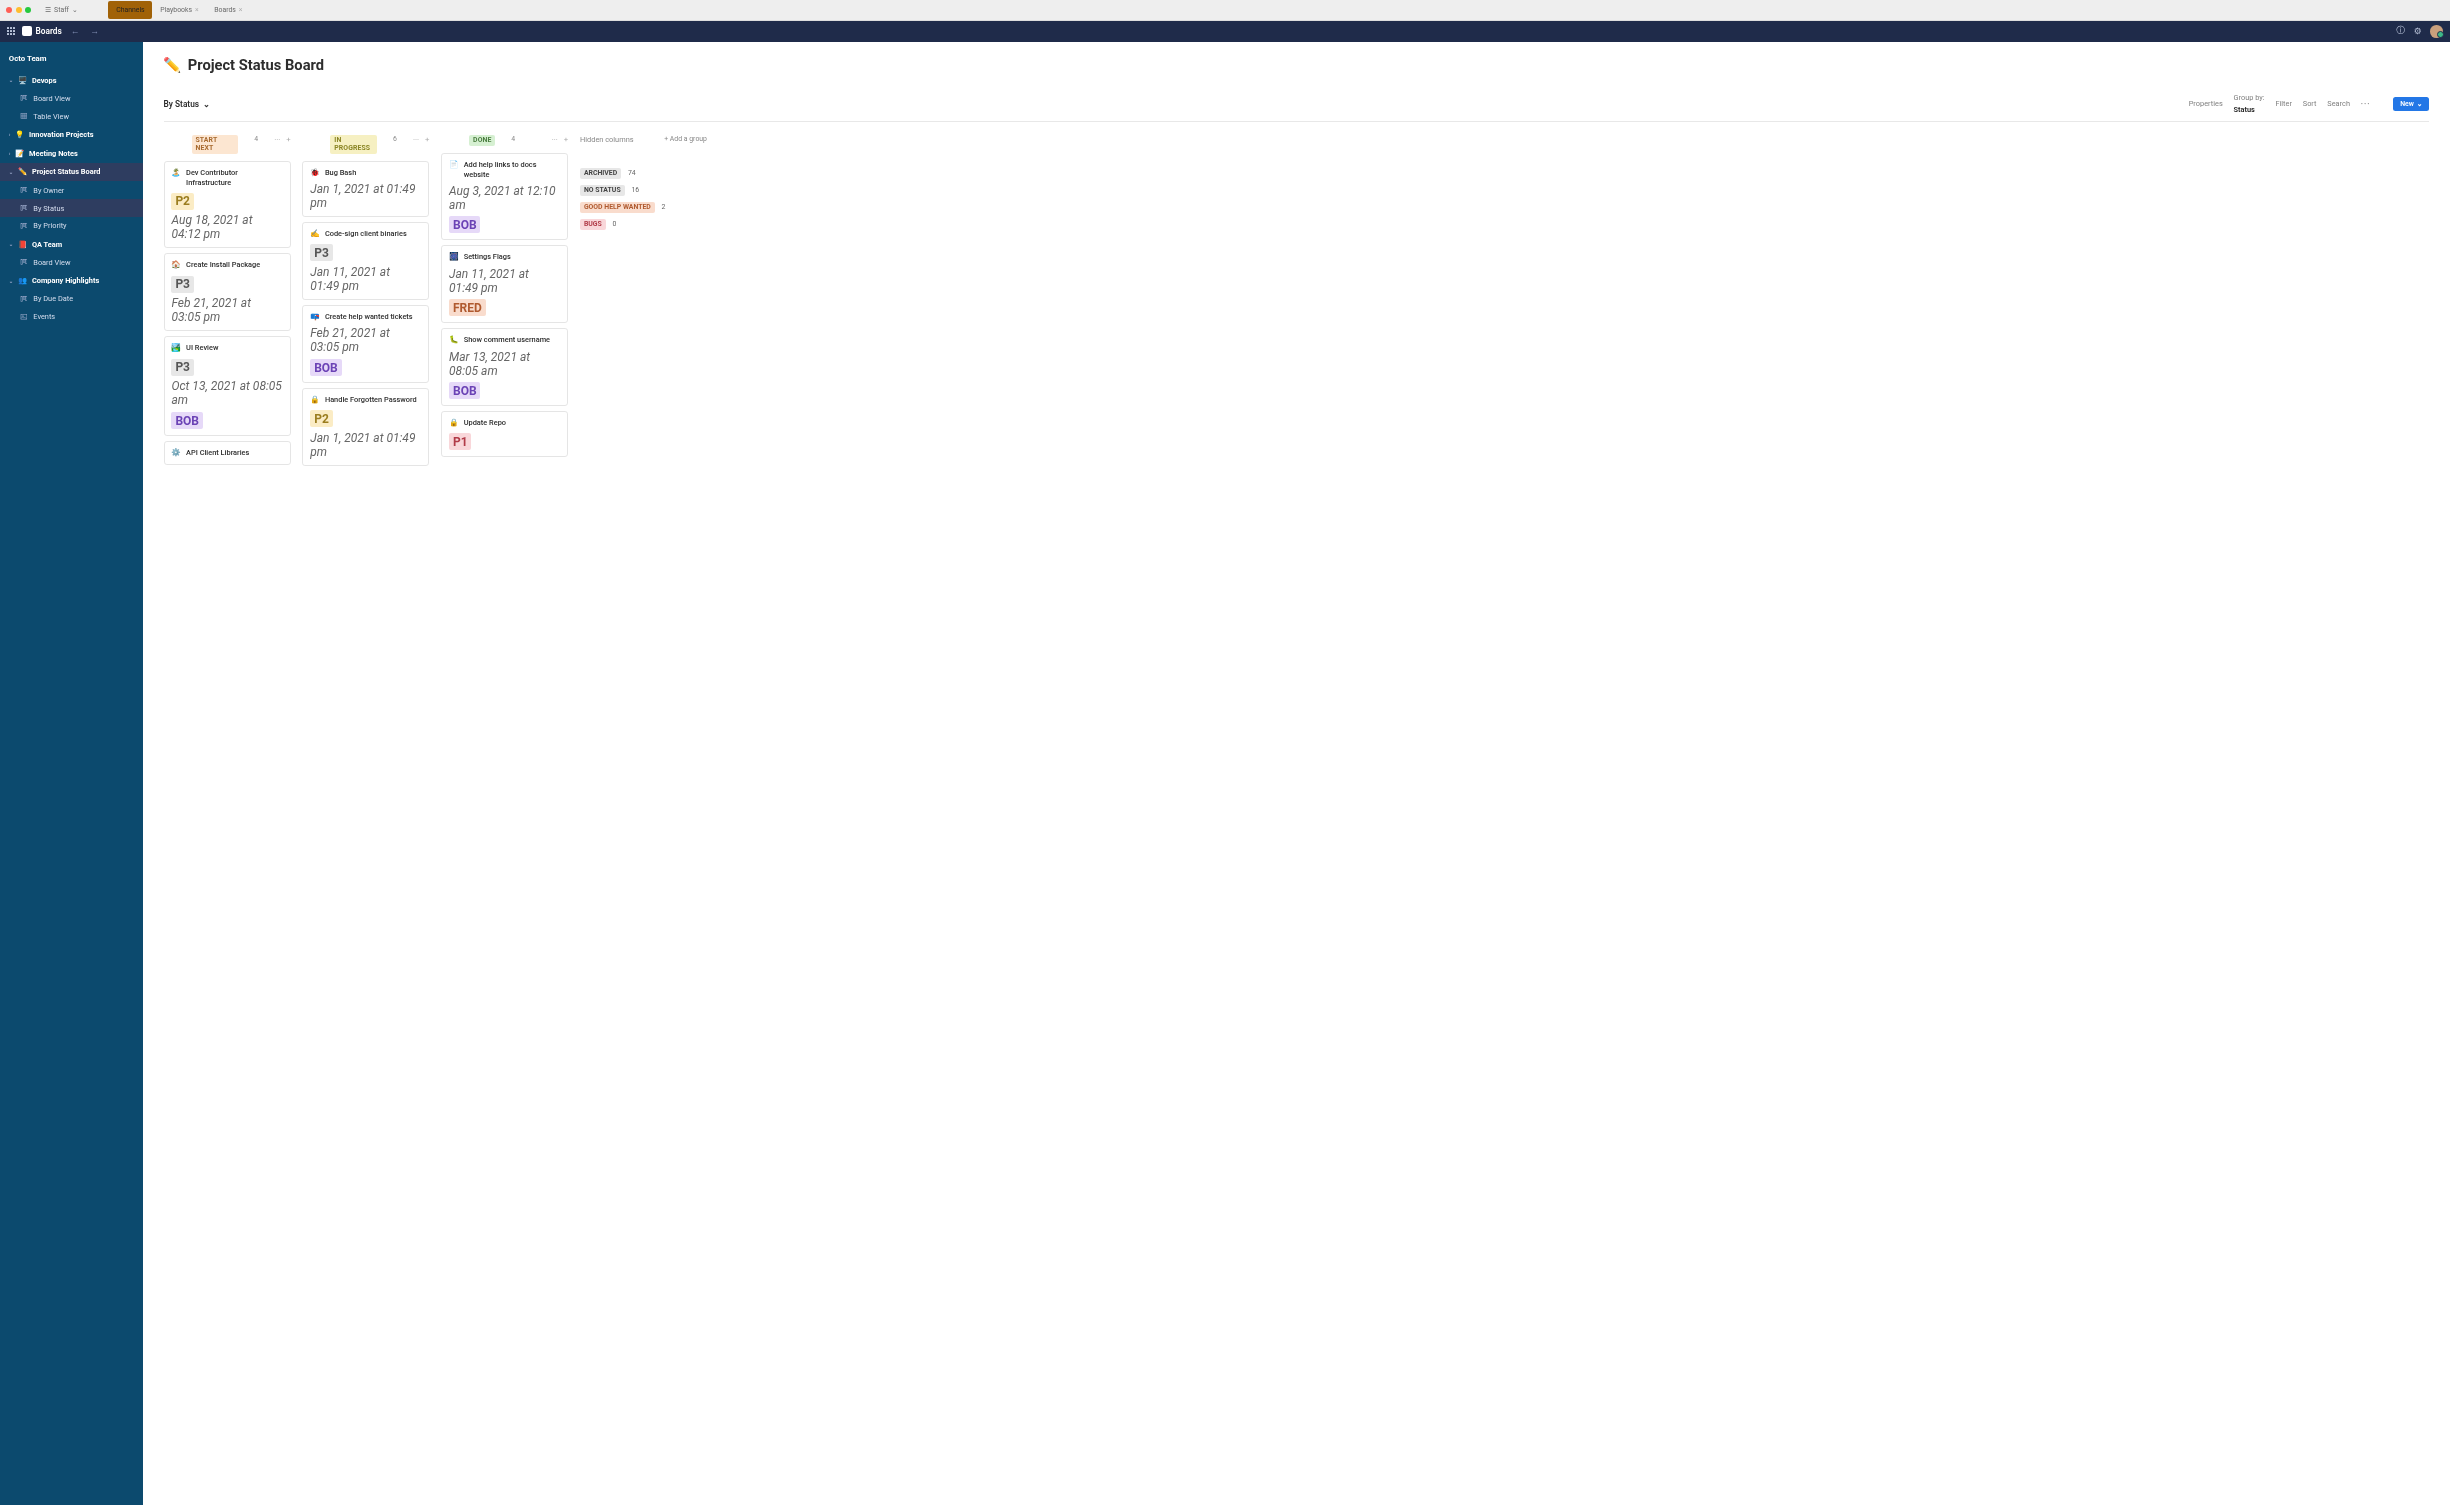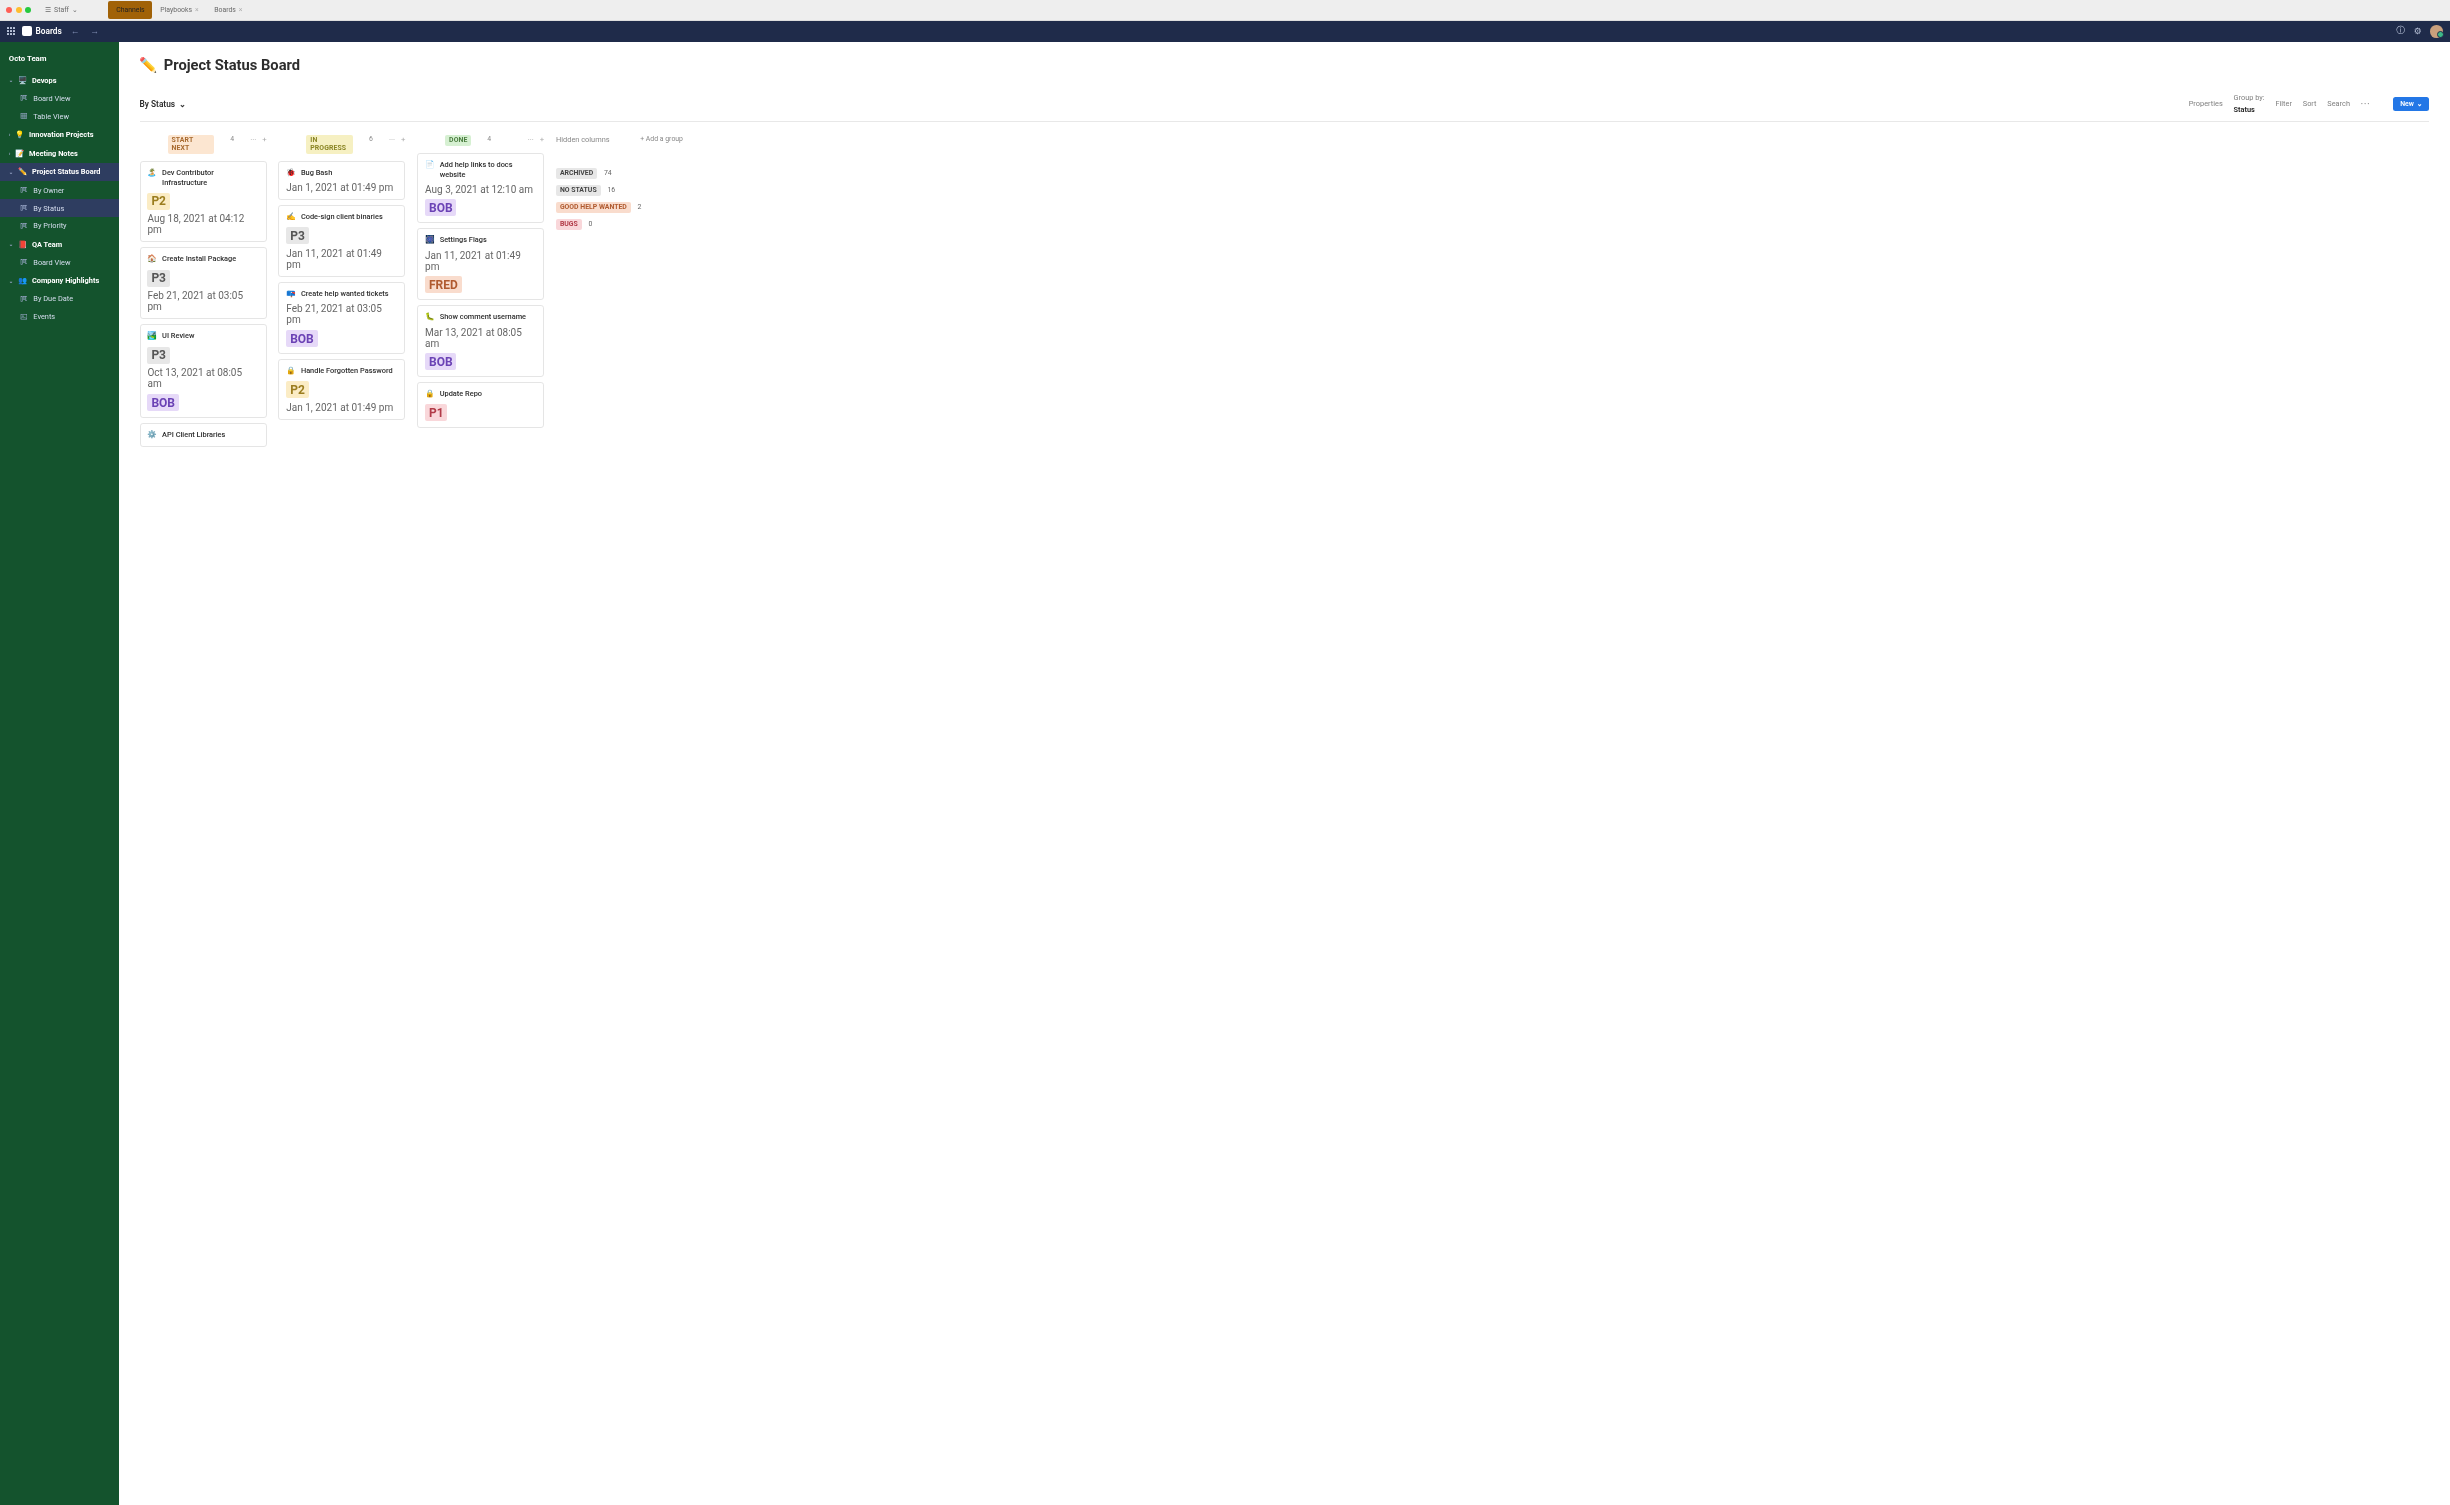--- a/index.html
+++ b/index.html
@@ -28,21 +28,21 @@
 .nav-arrow { color: #7e8bb0; font-size: 8.8px; padding: 0 2px; cursor: pointer; }
 .nav-right { margin-left: auto; display: flex; align-items: center; gap: 8.8px; }
 .nav-right-icon { color: #bfc8de; font-size: 8.8px; cursor: pointer; }
 .avatar { width: 12.7px; height: 12.7px; border-radius: 50%; background: #c9a07d; position: relative; }
 .avatar::after { content: ''; position: absolute; bottom: -0.5px; right: -0.5px; width: 4.9px; height: 4.9px; background: #3db887; border: 1px solid #1f2b4a; border-radius: 50%; }
 
 
 .body-wrap { display: flex; height: calc(100vh - 42px); }
 
 
-.sidebar { width: 119px; background: #14532d; color: #d6deef; overflow-y: auto; padding-top: 7.8px; font-size: 7.4px; }
+.sidebar { width: 143px; background: #0c4a6e; color: #d6deef; overflow-y: auto; padding-top: 7.8px; font-size: 7.4px; }
 .team-name { padding: 3.9px 8.8px 7.8px; font-weight: 700; color: #fff; font-size: 7.8px; }
 .sb-header { display: flex; align-items: center; gap: 4.9px; padding: 4.9px 8.8px; font-weight: 700; color: #fff; cursor: pointer; }
 .sb-chevron { font-size: 5.4px; color: #9aa8c9; }
 .sb-icon { width: 8.8px; text-align: center; }
 .sb-item { display: flex; align-items: center; gap: 5.9px; padding: 4.4px 8.8px 4.4px 19.6px; cursor: pointer; color: #d6deef; }
 .sb-item.active { background: #2e3d60; }
 .sb-item-icon { width: 7.8px; height: 7.8px; display: inline-flex; align-items: center; justify-content: center; }
 .sb-item-icon svg { width: 7.8px; height: 7.8px; stroke: #9aa8c9; fill: none; stroke-width: 1.8; }
 
 
@@ -60,21 +60,21 @@
 
 .board { display: flex; gap: 11.8px; margin-top: 12.7px; align-items: flex-start; }
 .column { width: 127px; flex-shrink: 0; }
 .col-header { display: flex; align-items: flex-start; gap: 16px; margin-bottom: 6.9px; margin-left: 28px; }
 .col-title { font-weight: 700; font-size: 6.9px; padding: 1.5px 3.9px; border-radius: 2px; letter-spacing: 0.1px; }
 .col-count { font-size: 6.9px; color: #888; }
 .col-header-actions { margin-left: auto; display: flex; gap: 5.9px; color: #aaa; cursor: pointer; }
 .card { border: 0.5px solid #e5e5e5; border-radius: 2.9px; padding: 5.9px 6.9px; margin-bottom: 4.9px; background: #fff; cursor: pointer; }
 .card-title-row { display: flex; align-items: flex-start; gap: 4.9px; font-size: 7.4px; color: #2d2d2d; font-weight: 500; line-height: 1.35; }
 .card-emoji { font-size: 7.8px; flex-shrink: 0; }
-.card-date { font-size: 10px; color: #666; margin-top: 3.9px; }
+.card-date { font-size: 12px; color: #666; margin-top: 3.9px; font-style: italic; }
 .badge { display: inline-block; padding: 1.5px 3.9px; border-radius: 2px; font-size: 12px; font-weight: 700; margin-top: 4.9px; }
 .badge-p1 { background: #f9d7da; color: #b13b48; }
 .badge-p2 { background: #fbecc5; color: #9b7d1f; }
 .badge-p3 { background: #e7e7e7; color: #555; }
 .badge-bob { background: #e6d9f8; color: #6b42b5; }
 .badge-fred { background: #f9dccd; color: #b05a2f; }
 
 
 .hidden-panel { width: 127px; flex-shrink: 0; }
 .hidden-title { color: #888; font-size: 7.4px; margin-bottom: 24px; display: flex; justify-content: space-between; }

